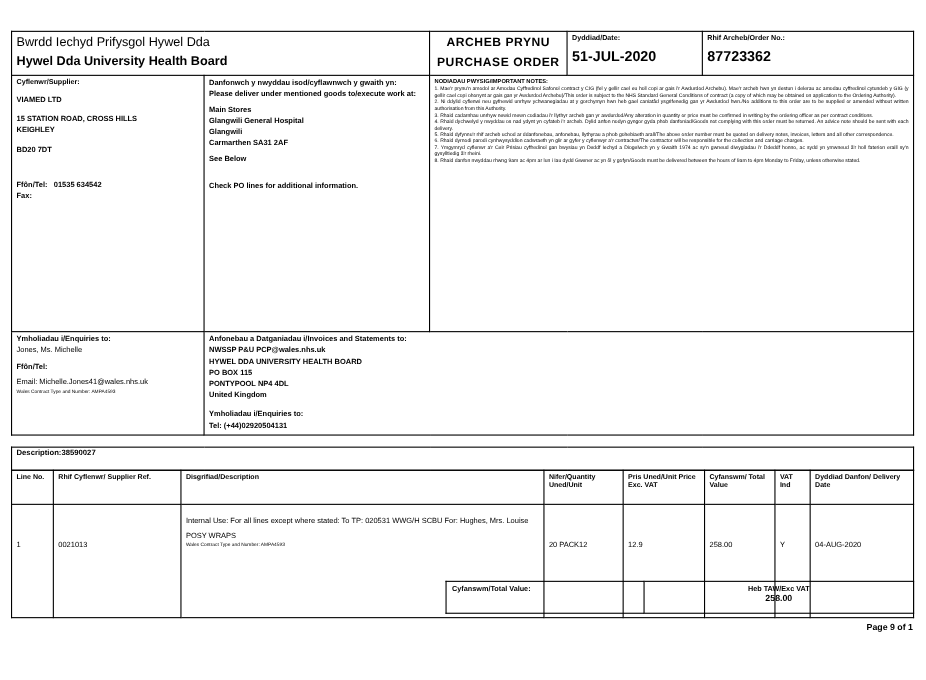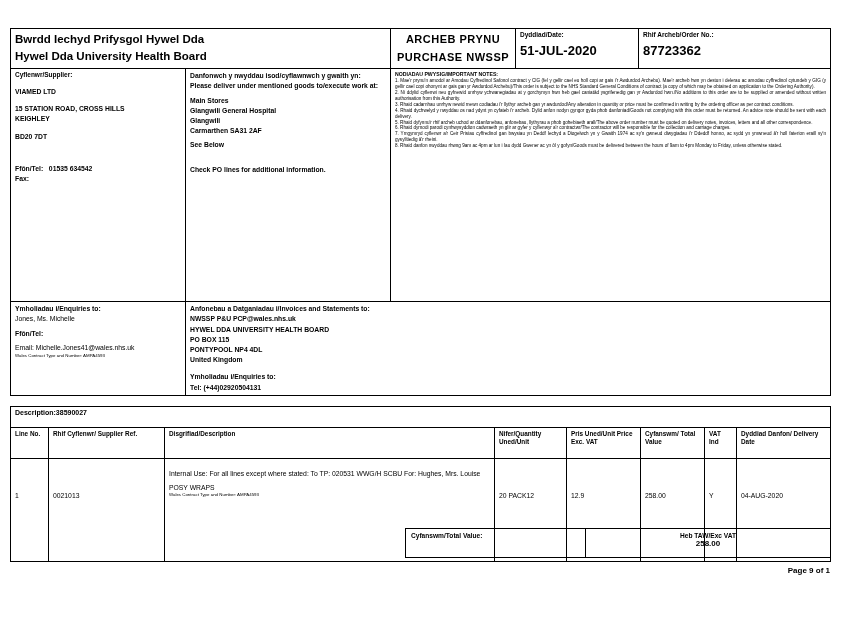--- a/index.html
+++ b/index.html
@@ -26,21 +26,21 @@
     width: 820px;
     table-layout: fixed;
   }
   table.doc td {
     border: 1px solid #000;
     vertical-align: top;
     padding: 2px 4px;
   }
   .hdr-title-1 {
     font-size: 11.5px;
-    font-weight: bold;
+    font-weight: normal;
     line-height: 1.5;
   }
   .hdr-title-2 {
     font-size: 11.5px;
     font-weight: bold;
     line-height: 1.5;
   }
   .po-title {
     text-align: center;
     font-size: 11px;
@@ -145,21 +145,21 @@
     </colgroup>
 
     <tbody>
         <tr>
       <td colspan="2">
         <div class="hdr-title-1">Bwrdd Iechyd Prifysgol Hywel Dda</div>
         <div class="hdr-title-2">Hywel Dda University Health Board</div>
       </td>
       <td colspan="1">
         <div class="po-title">ARCHEB PRYNU</div>
-        <div class="po-title">PURCHASE NWSSP</div>
+        <div class="po-title">PURCHASE ORDER</div>
       </td>
       <td>
         <div class="lbl">Dyddiad/Date:</div>
         <div class="val-big">51-JUL-2020</div>
       </td>
       <td>
         <div class="lbl">Rhif Archeb/Order No.:</div>
         <div class="val-big">87723362</div>
       </td>
     </tr>

